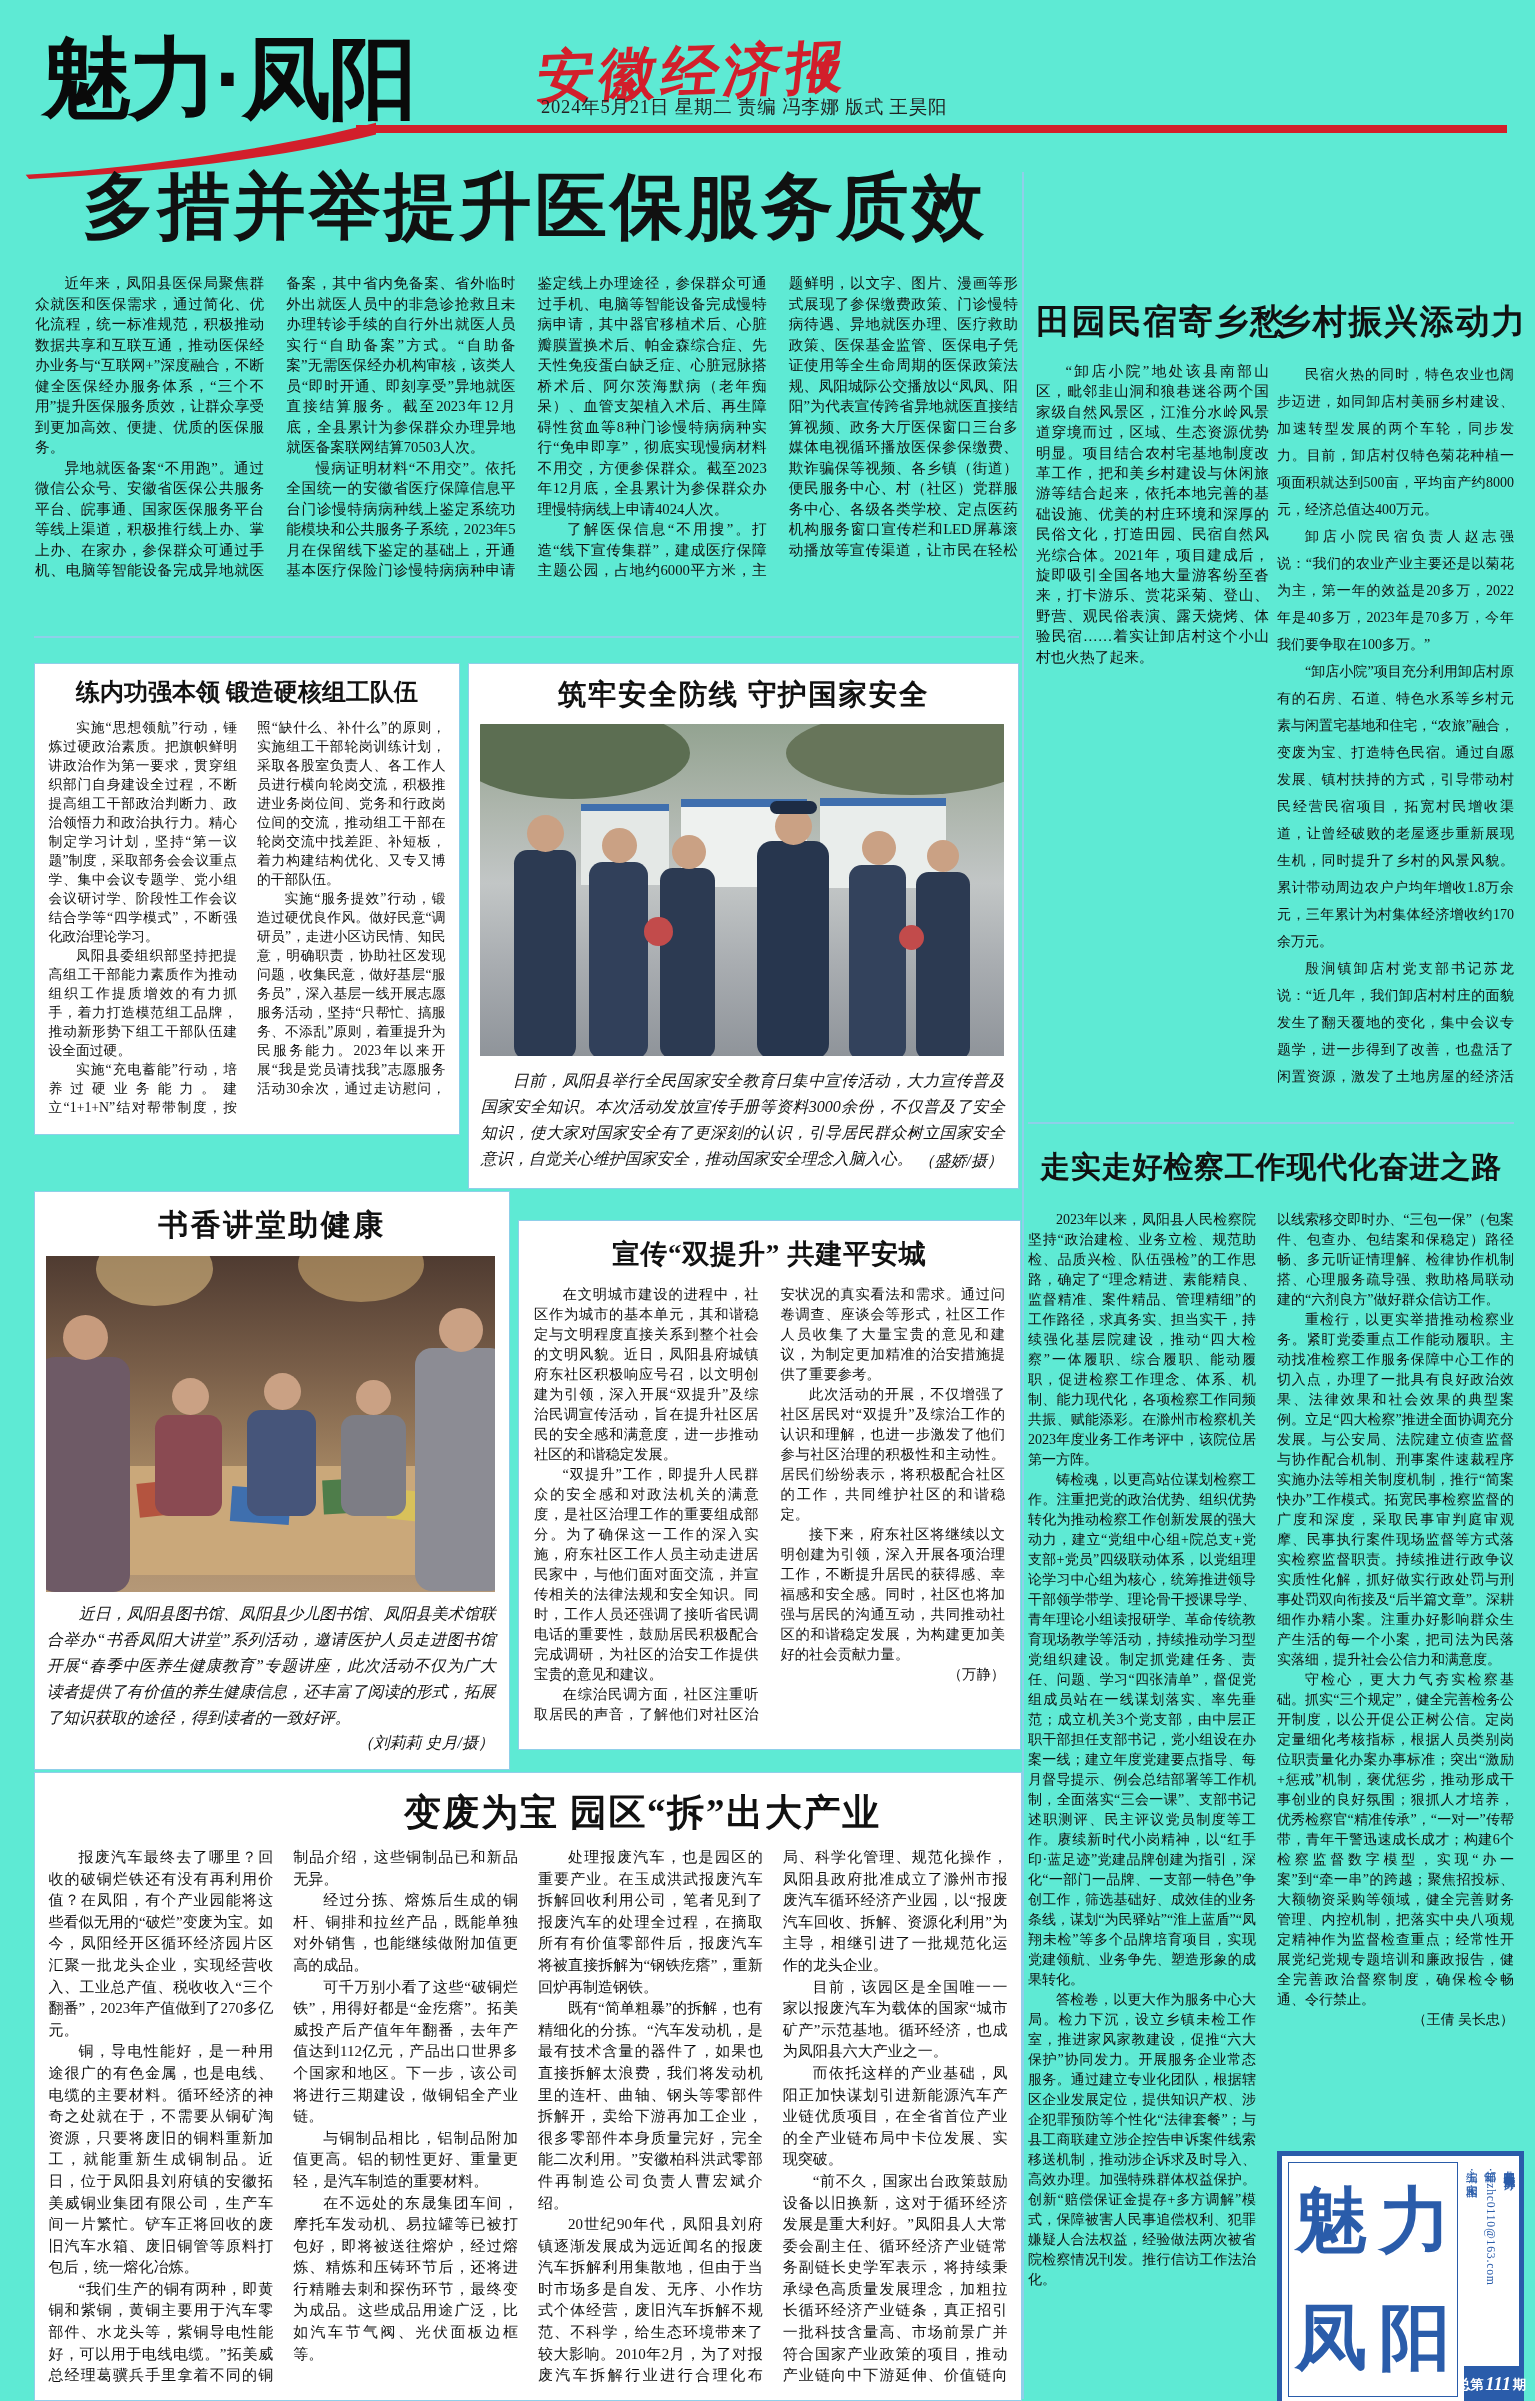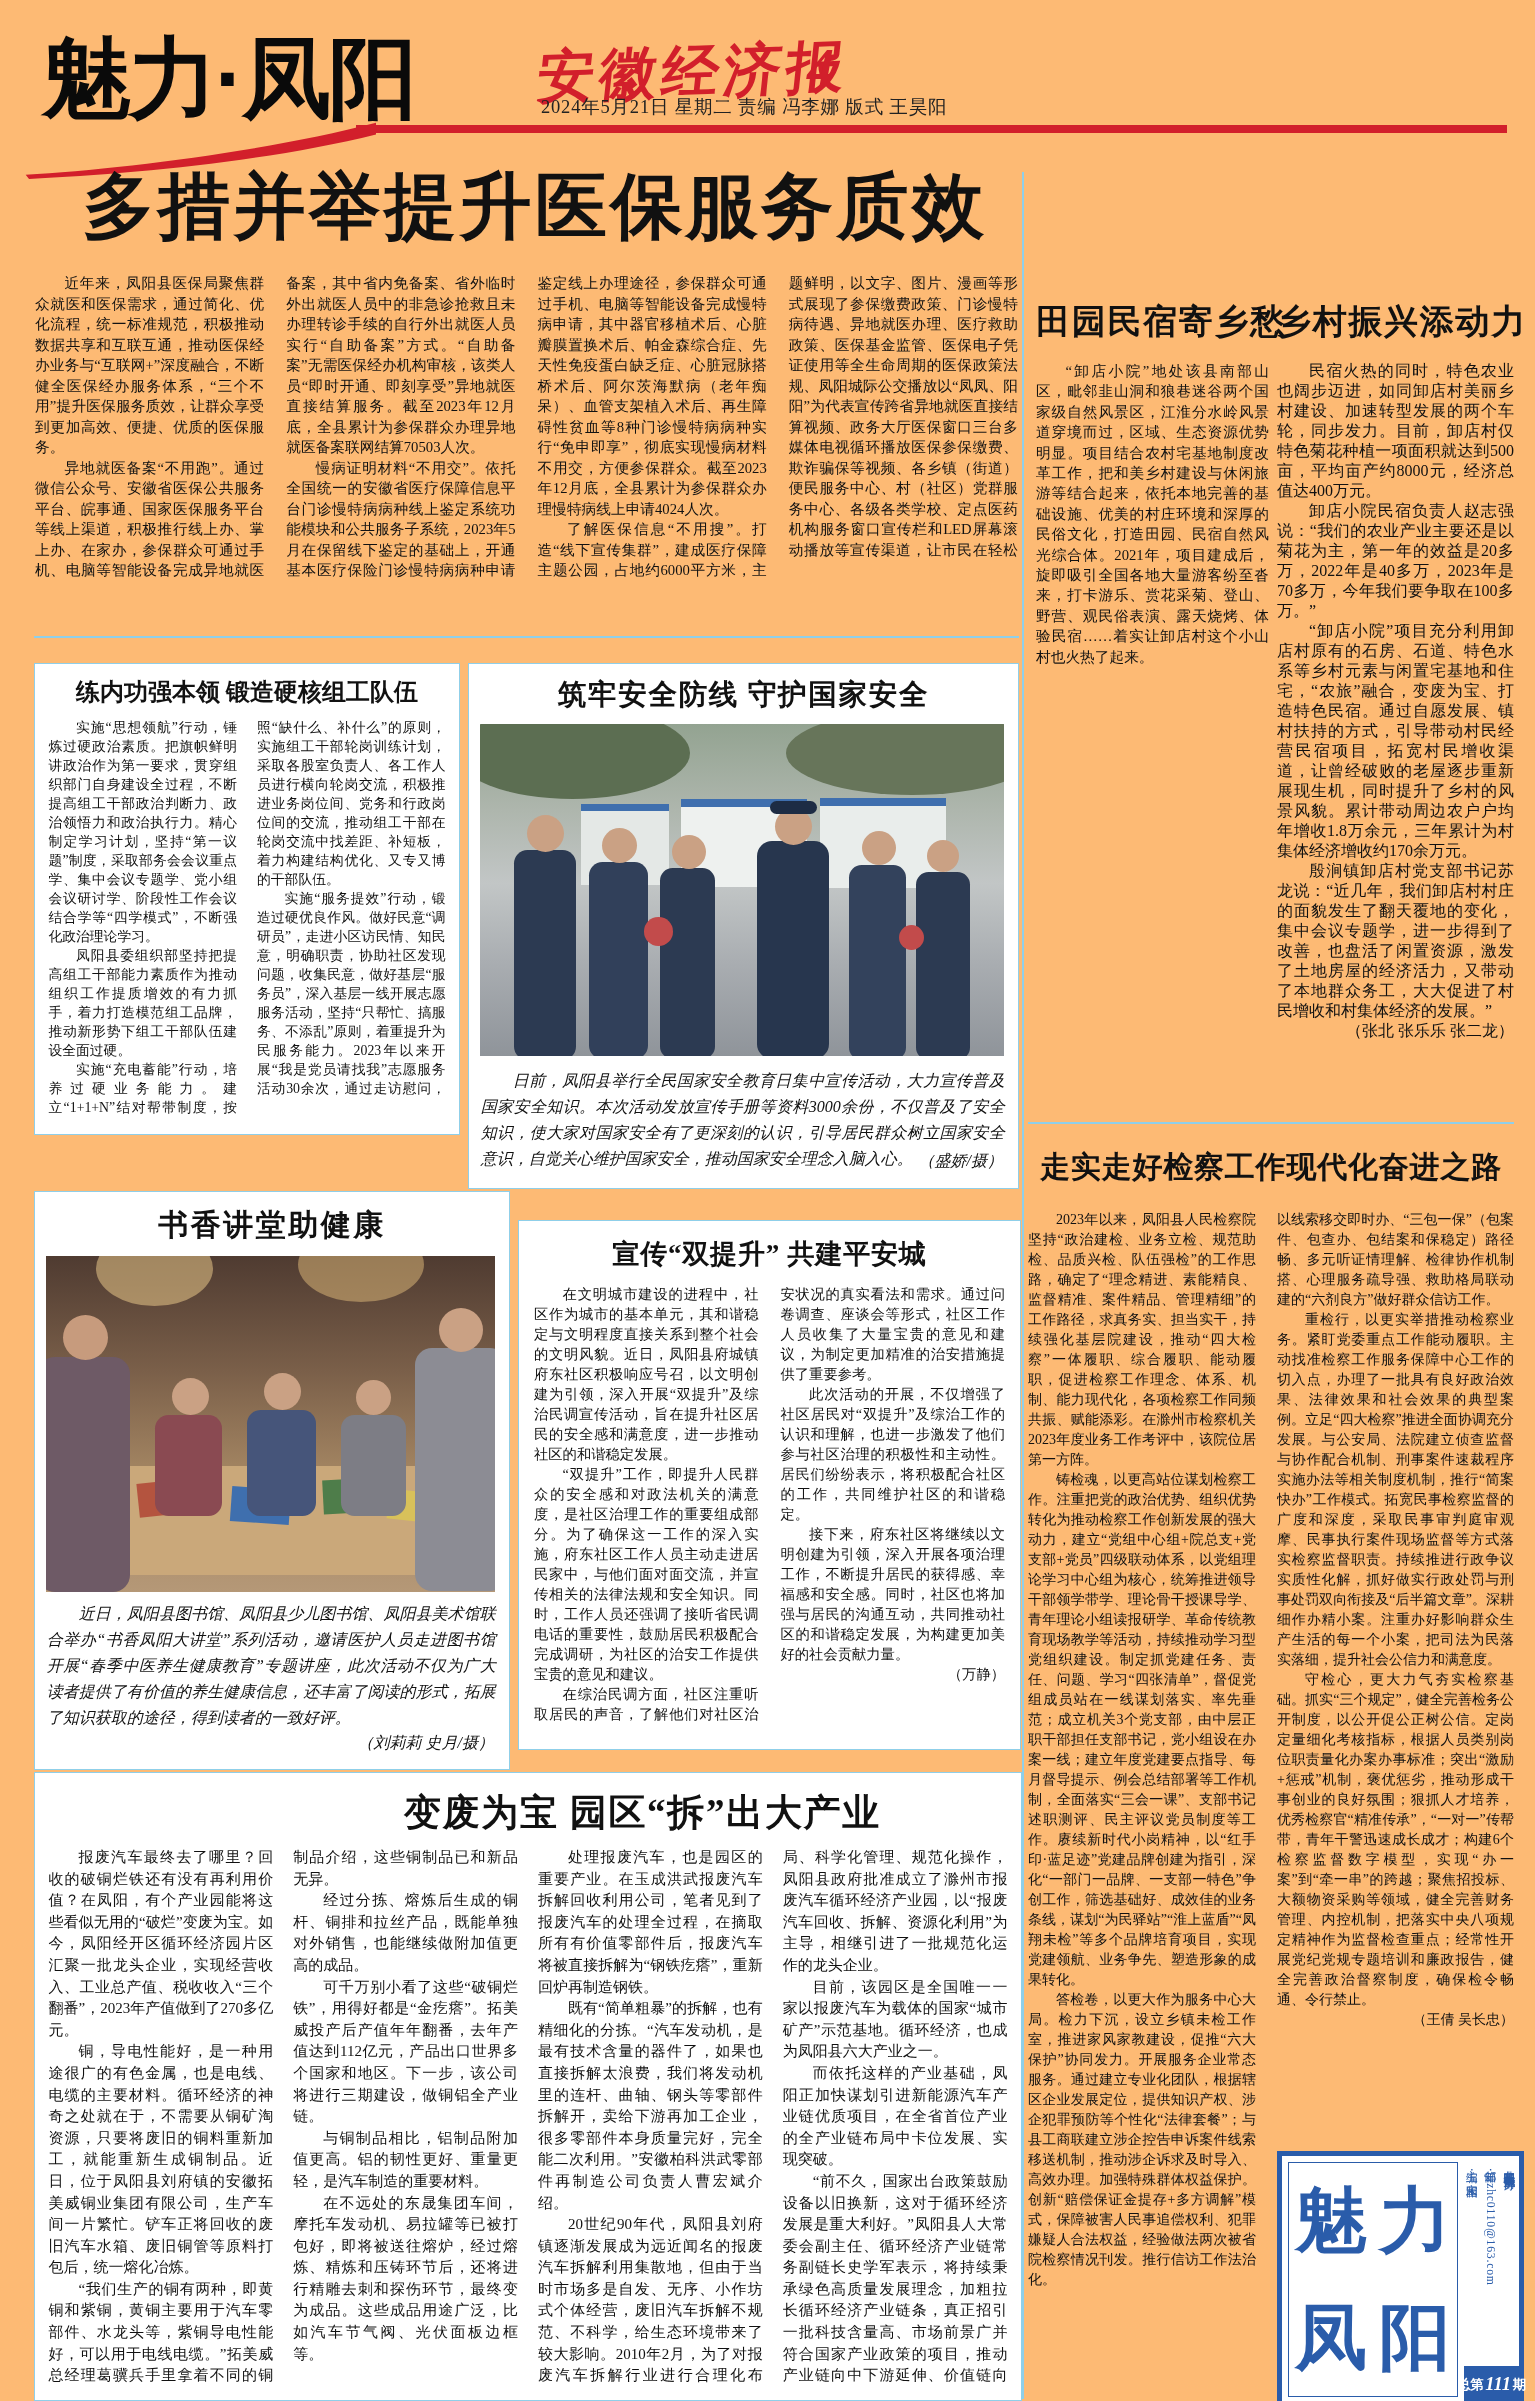--- a/index.html
+++ b/index.html
@@ -1,16 +1,16 @@
 <!DOCTYPE html>
 <html style="font-size:13.4px"><head>
 <meta charset="utf-8">
 <style>
   html,body{margin:0;padding:0;background:#e8e8e8;}
-  .page{position:relative;width:1536px;height:2401px;background:#fdba74;margin:0 auto;
+  .page{position:relative;width:1536px;height:2401px;background:#5eead4;margin:0 auto;
         font-family:"Liberation Serif","DejaVu Serif",serif;color:#111;overflow:hidden;}
   .abs{position:absolute;}
   
   .masthead-title{left:42px;top:18.5px;font-size:89px;font-weight:900;letter-spacing:-2.5px;
     font-family:"Liberation Sans","DejaVu Sans",sans-serif;color:#0a0a0a;white-space:nowrap;}
   .paper-name{left:538px;top:34px;font-size:57px;font-weight:900;color:#d21f2b;
     transform:skewX(-8deg) rotate(-2deg);letter-spacing:5px;white-space:nowrap;
     font-family:"Liberation Serif","DejaVu Serif",serif;}
   .page-no{left:807px;top:37px;font-size:54px;font-weight:900;font-style:italic;color:#d21f2b;}
   .date-line{left:541px;top:94px;font-size:18.5px;color:#222;letter-spacing:0.8px;white-space:nowrap;}
@@ -78,21 +78,21 @@
 
   <div class="abs hrule" style="left:34px;top:636px;width:985px;"></div>
   <div class="abs vrule" style="left:1022px;top:172px;height:2227px;"></div>
 
   <div class="abs mid-head" style="left:1036px;top:299px;width:233px;font-size:34px;letter-spacing:1.7px;">田园民宿寄乡愁</div>
   <div class="abs cols" style="left:1036px;top:361px;width:233px;height:755px;column-count:1;font-size:14.7px;line-height:20.4px;">
       <p class="para">“卸店小院”地处该县南部山区，毗邻韭山洞和狼巷迷谷两个国家级自然风景区，江淮分水岭风景道穿境而过，区域、生态资源优势明显。项目结合农村宅基地制度改革工作，把和美乡村建设与休闲旅游等结合起来，依托本地完善的基础设施、优美的村庄环境和深厚的民俗文化，打造田园、民宿自然风光综合体。2021年，项目建成后，旋即吸引全国各地大量游客纷至沓来，打卡游乐、赏花采菊、登山、野营、观民俗表演、露天烧烤、体验民宿……着实让卸店村这个小山村也火热了起来。</p>
     </div>
 
   <div class="abs mid-head" style="left:1277px;top:299px;width:237px;font-size:34px;letter-spacing:1.7px;">乡村振兴添动力</div>
-  <div class="abs cols" style="left:1277px;top:361px;width:237px;height:763px;column-count:1;font-size:16px;line-height:20px;">
+  <div class="abs cols" style="left:1277px;top:361px;width:237px;height:763px;column-count:1;font-size:14px;line-height:27px;">
       <p class="para">民宿火热的同时，特色农业也阔步迈进，如同卸店村美丽乡村建设、加速转型发展的两个车轮，同步发力。目前，卸店村仅特色菊花种植一项面积就达到500亩，平均亩产约8000元，经济总值达400万元。</p>
       <p class="para">卸店小院民宿负责人赵志强说：“我们的农业产业主要还是以菊花为主，第一年的效益是20多万，2022年是40多万，2023年是70多万，今年我们要争取在100多万。”</p>
       <p class="para">“卸店小院”项目充分利用卸店村原有的石房、石道、特色水系等乡村元素与闲置宅基地和住宅，“农旅”融合，变废为宝、打造特色民宿。通过自愿发展、镇村扶持的方式，引导带动村民经营民宿项目，拓宽村民增收渠道，让曾经破败的老屋逐步重新展现生机，同时提升了乡村的风景风貌。累计带动周边农户户均年增收1.8万余元，三年累计为村集体经济增收约170余万元。</p>
       <p class="para">殷涧镇卸店村党支部书记苏龙说：“近几年，我们卸店村村庄的面貌发生了翻天覆地的变化，集中会议专题学，进一步得到了改善，也盘活了闲置资源，激发了土地房屋的经济活力，又带动了本地群众务工，大大促进了村民增收和村集体经济的发展。”</p>
       <p class="para byline">（张北 张乐乐 张二龙）</p>
     </div>
 
   <div class="abs hrule" style="left:1028px;top:1122px;width:486px;"></div>
 
   <div class="abs fbox" style="left:34px;top:663px;width:424px;height:470px;">

